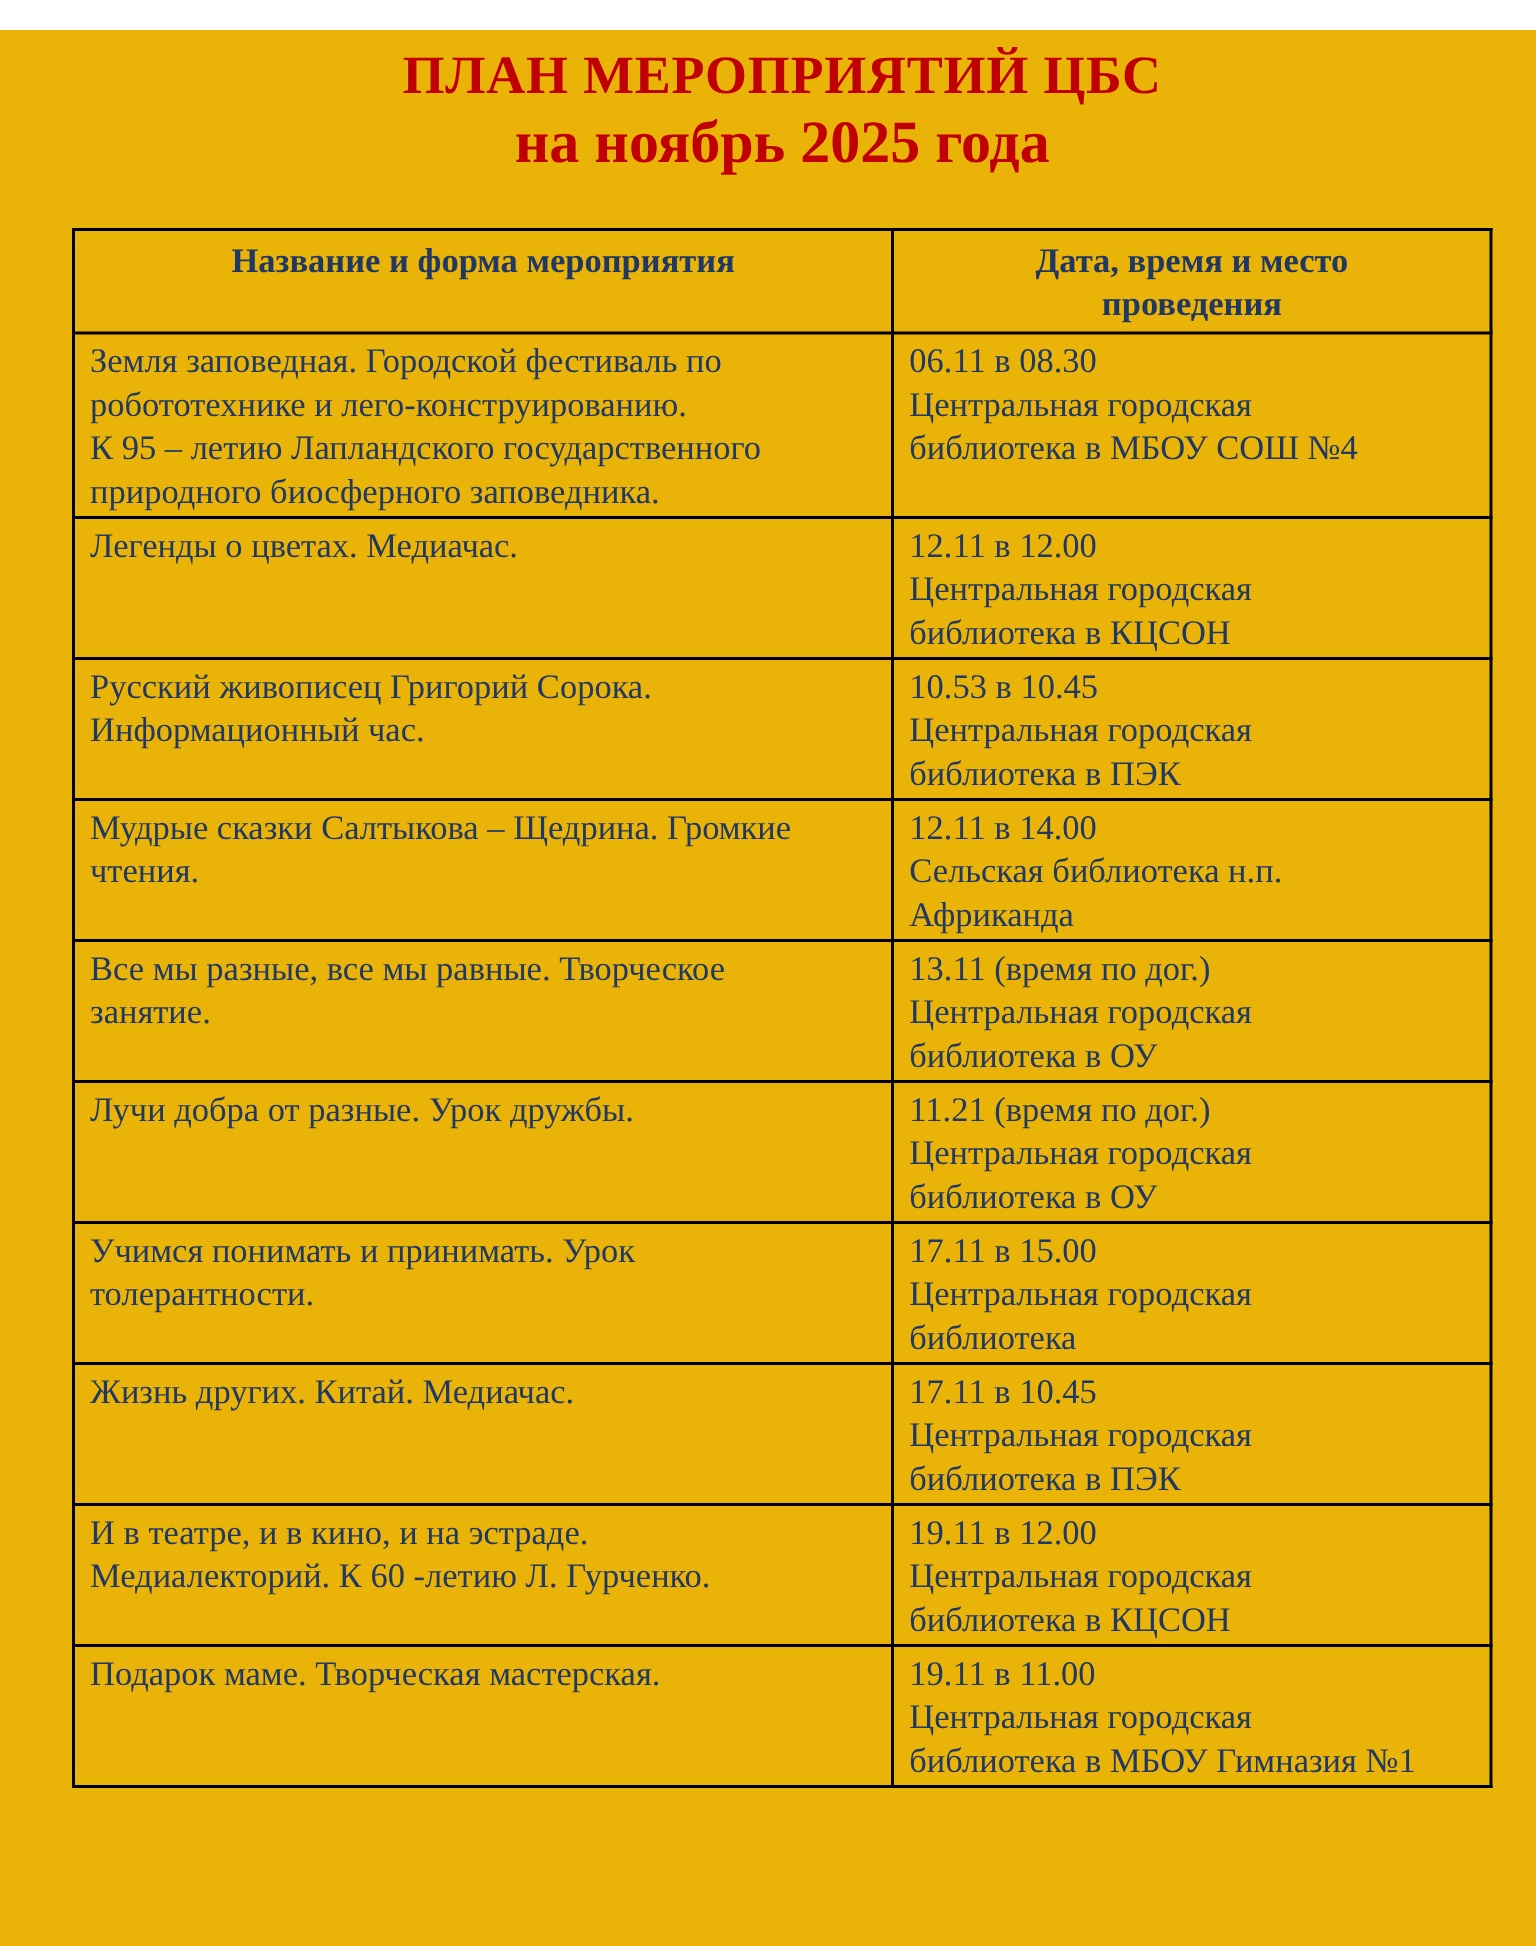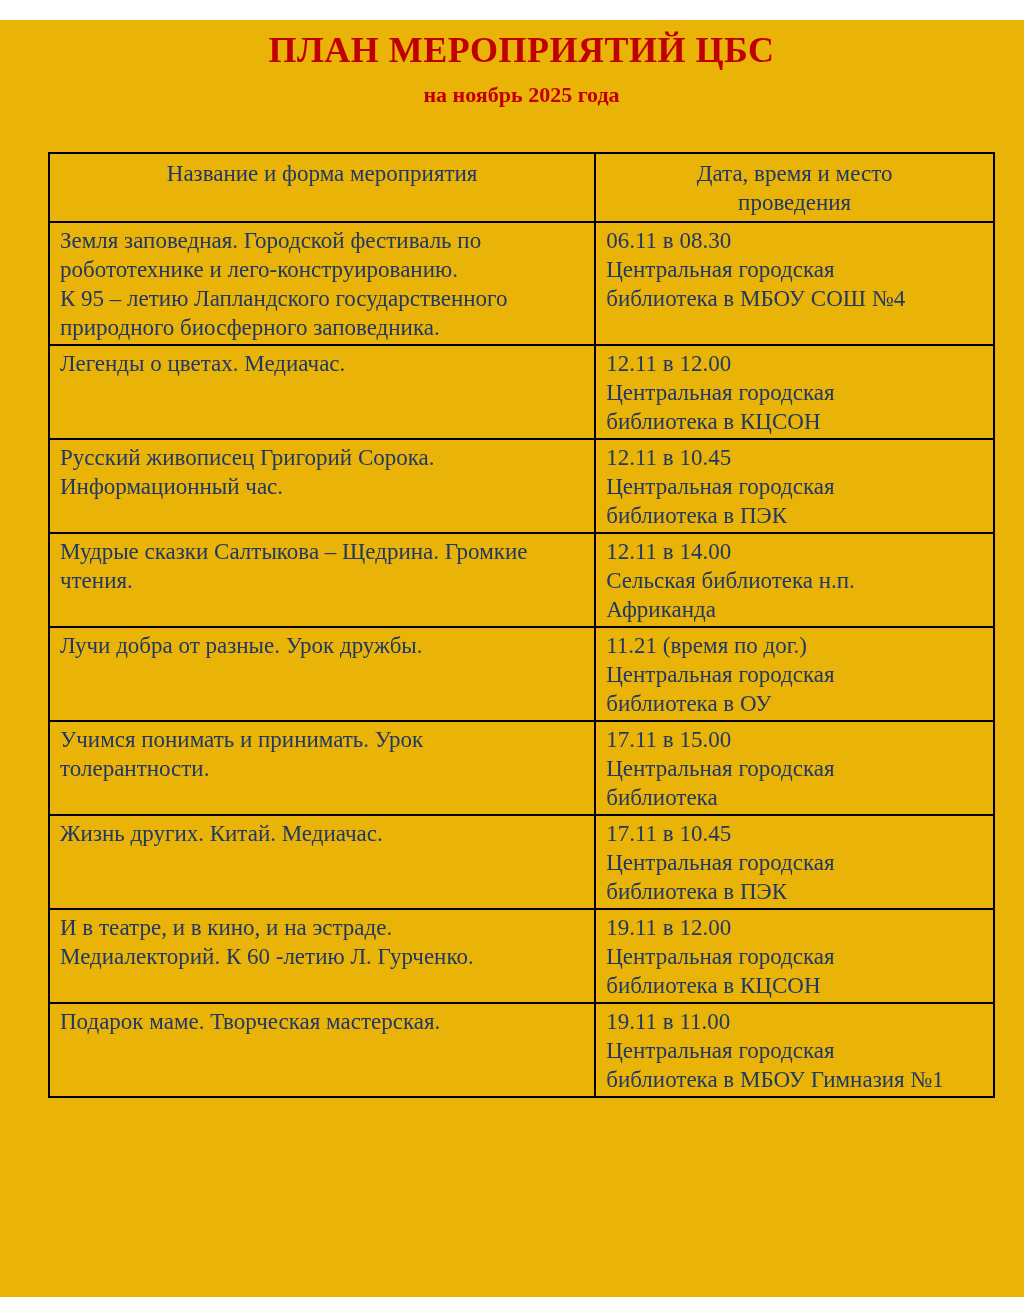--- a/index.html
+++ b/index.html
@@ -14,40 +14,40 @@
   }
   .doc-title {
     width: 947px;
     margin: 0 0 0 48px;
     padding-top: 8px;
     text-align: center;
     color: #C00000;
     font-weight: bold;
   }
   .doc-title .line1 { font-size: 36px; line-height: 44px; letter-spacing: 0.5px; }
-  .doc-title .line2 { font-size: 22px; line-height: 46px; }
+  .doc-title .line2 { font-size: 40px; line-height: 46px; }
   table.events {
     border-collapse: collapse;
     table-layout: fixed;
     width: 947px;
     margin: 34px 0 0 48px;
   }
   table.events th,
   table.events td {
     border: 2px solid #000000;
     vertical-align: top;
     color: #1F3864;
     font-size: 23px;
     line-height: 29px;
     padding: 3px 10px 2px 10px;
     white-space: pre-line;
     overflow: hidden;
   }
   table.events th {
-    font-weight: normal;
+    font-weight: bold;
     text-align: center;
     padding-top: 5px;
     padding-bottom: 4px;
   }
   table.events td { text-align: left; }
   col.c1 { width: 57.8%; }
   col.c2 { width: 42.2%; }
 </style>
 </head>
 <body>
@@ -83,30 +83,37 @@
       </tr>
       <tr>
         <td>Легенды о цветах. Медиачас.</td>
         <td>12.11 в 12.00
 Центральная городская
 библиотека в КЦСОН</td>
       </tr>
       <tr>
         <td>Русский живописец Григорий Сорока.
 Информационный час.</td>
-        <td>12.11 в 10.45
+        <td>10.53 в 10.45
 Центральная городская
 библиотека в ПЭК</td>
       </tr>
       <tr>
         <td>Мудрые сказки Салтыкова – Щедрина. Громкие
 чтения.</td>
         <td>12.11 в 14.00
 Сельская библиотека н.п.
 Африканда</td>
+      </tr>
+      <tr>
+        <td>Все мы разные, все мы равные. Творческое
+занятие.</td>
+        <td>13.11 (время по дог.)
+Центральная городская
+библиотека в ОУ</td>
       </tr>
       <tr>
         <td>Лучи добра от разные. Урок дружбы.</td>
         <td>11.21 (время по дог.)
 Центральная городская
 библиотека в ОУ</td>
       </tr>
       <tr>
         <td>Учимся понимать и принимать. Урок
 толерантности.</td>

